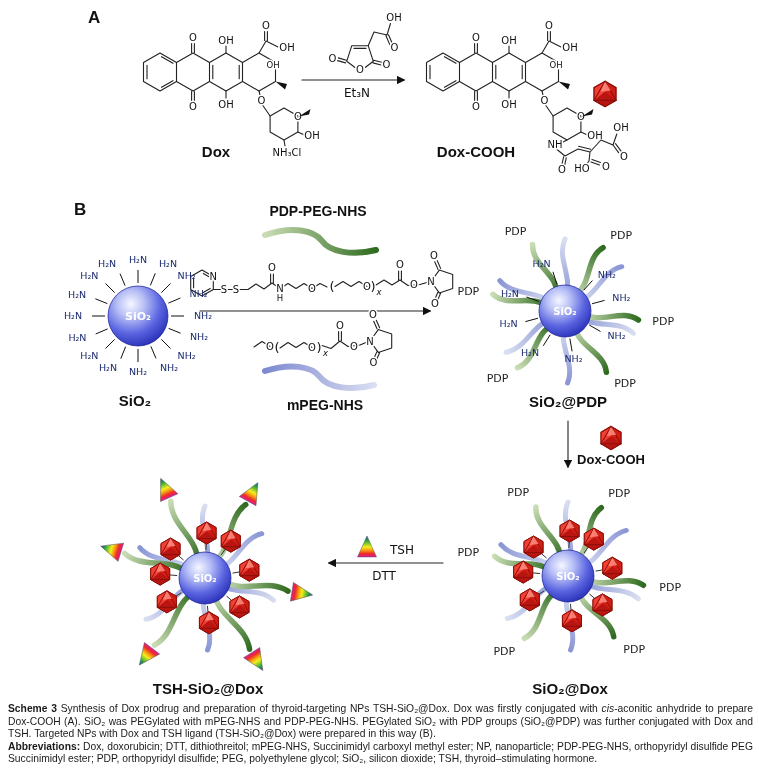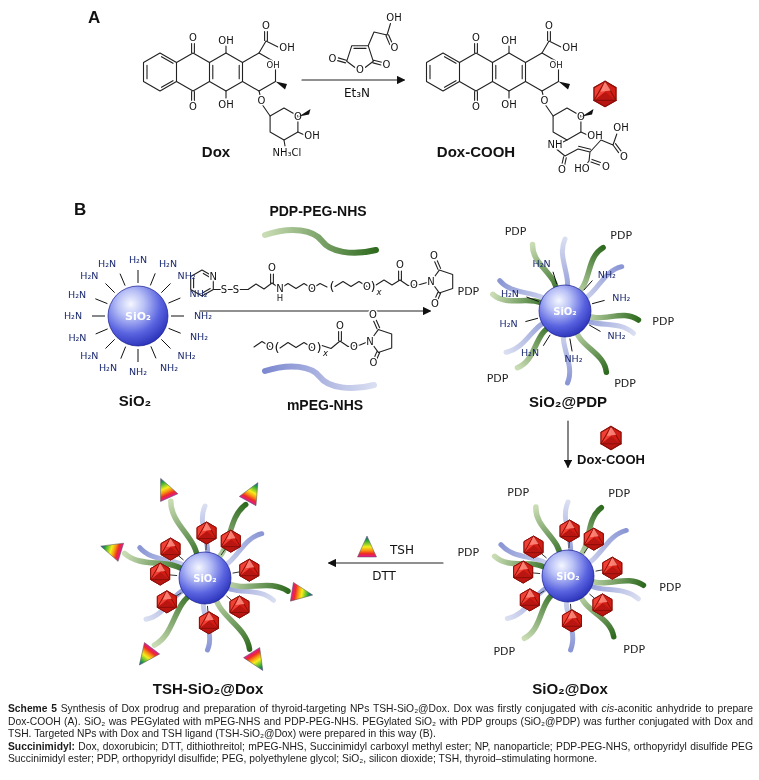--- a/index.html
+++ b/index.html
@@ -531,18 +531,18 @@
 
     <g>
       <line class="bond" x1="443" y1="368" x2="329" y2="368" marker-end="url(#arrowM)"></line>
       <use href="#tshTri" transform="translate(367,353)"></use>
       <text class="cond" x="390" y="359" text-anchor="start">TSH</text>
       <text class="cond" x="384" y="385" text-anchor="middle">DTT</text>
     </g>
   </svg>
 
   <div class="caption">
-    <p><b>Scheme 5</b>
+    <p><b>Scheme 3</b>
       <span>Synthesis of Dox prodrug and preparation of thyroid-targeting NPs TSH-SiO₂@Dox. Dox was firstly conjugated with </span><i>cis</i><span>-aconitic anhydride to prepare Dox-COOH (A). SiO₂ was PEGylated with mPEG-NHS and PDP-PEG-NHS. PEGylated SiO₂ with PDP groups (SiO₂@PDP) was further conjugated with Dox and TSH. Targeted NPs with Dox and TSH ligand (TSH-SiO₂@Dox) were prepared in this way (B).</span></p>
-    <p><b>Succinimidyl:</b>
+    <p><b>Abbreviations:</b>
       <span>Dox, doxorubicin; DTT, dithiothreitol; mPEG-NHS, Succinimidyl carboxyl methyl ester; NP, nanoparticle; PDP-PEG-NHS, orthopyridyl disulfide PEG Succinimidyl ester; PDP, orthopyridyl disulfide; PEG, polyethylene glycol; SiO₂, silicon dioxide; TSH, thyroid–stimulating hormone.</span></p>
   </div>
 </div>
 
 </body></html>

